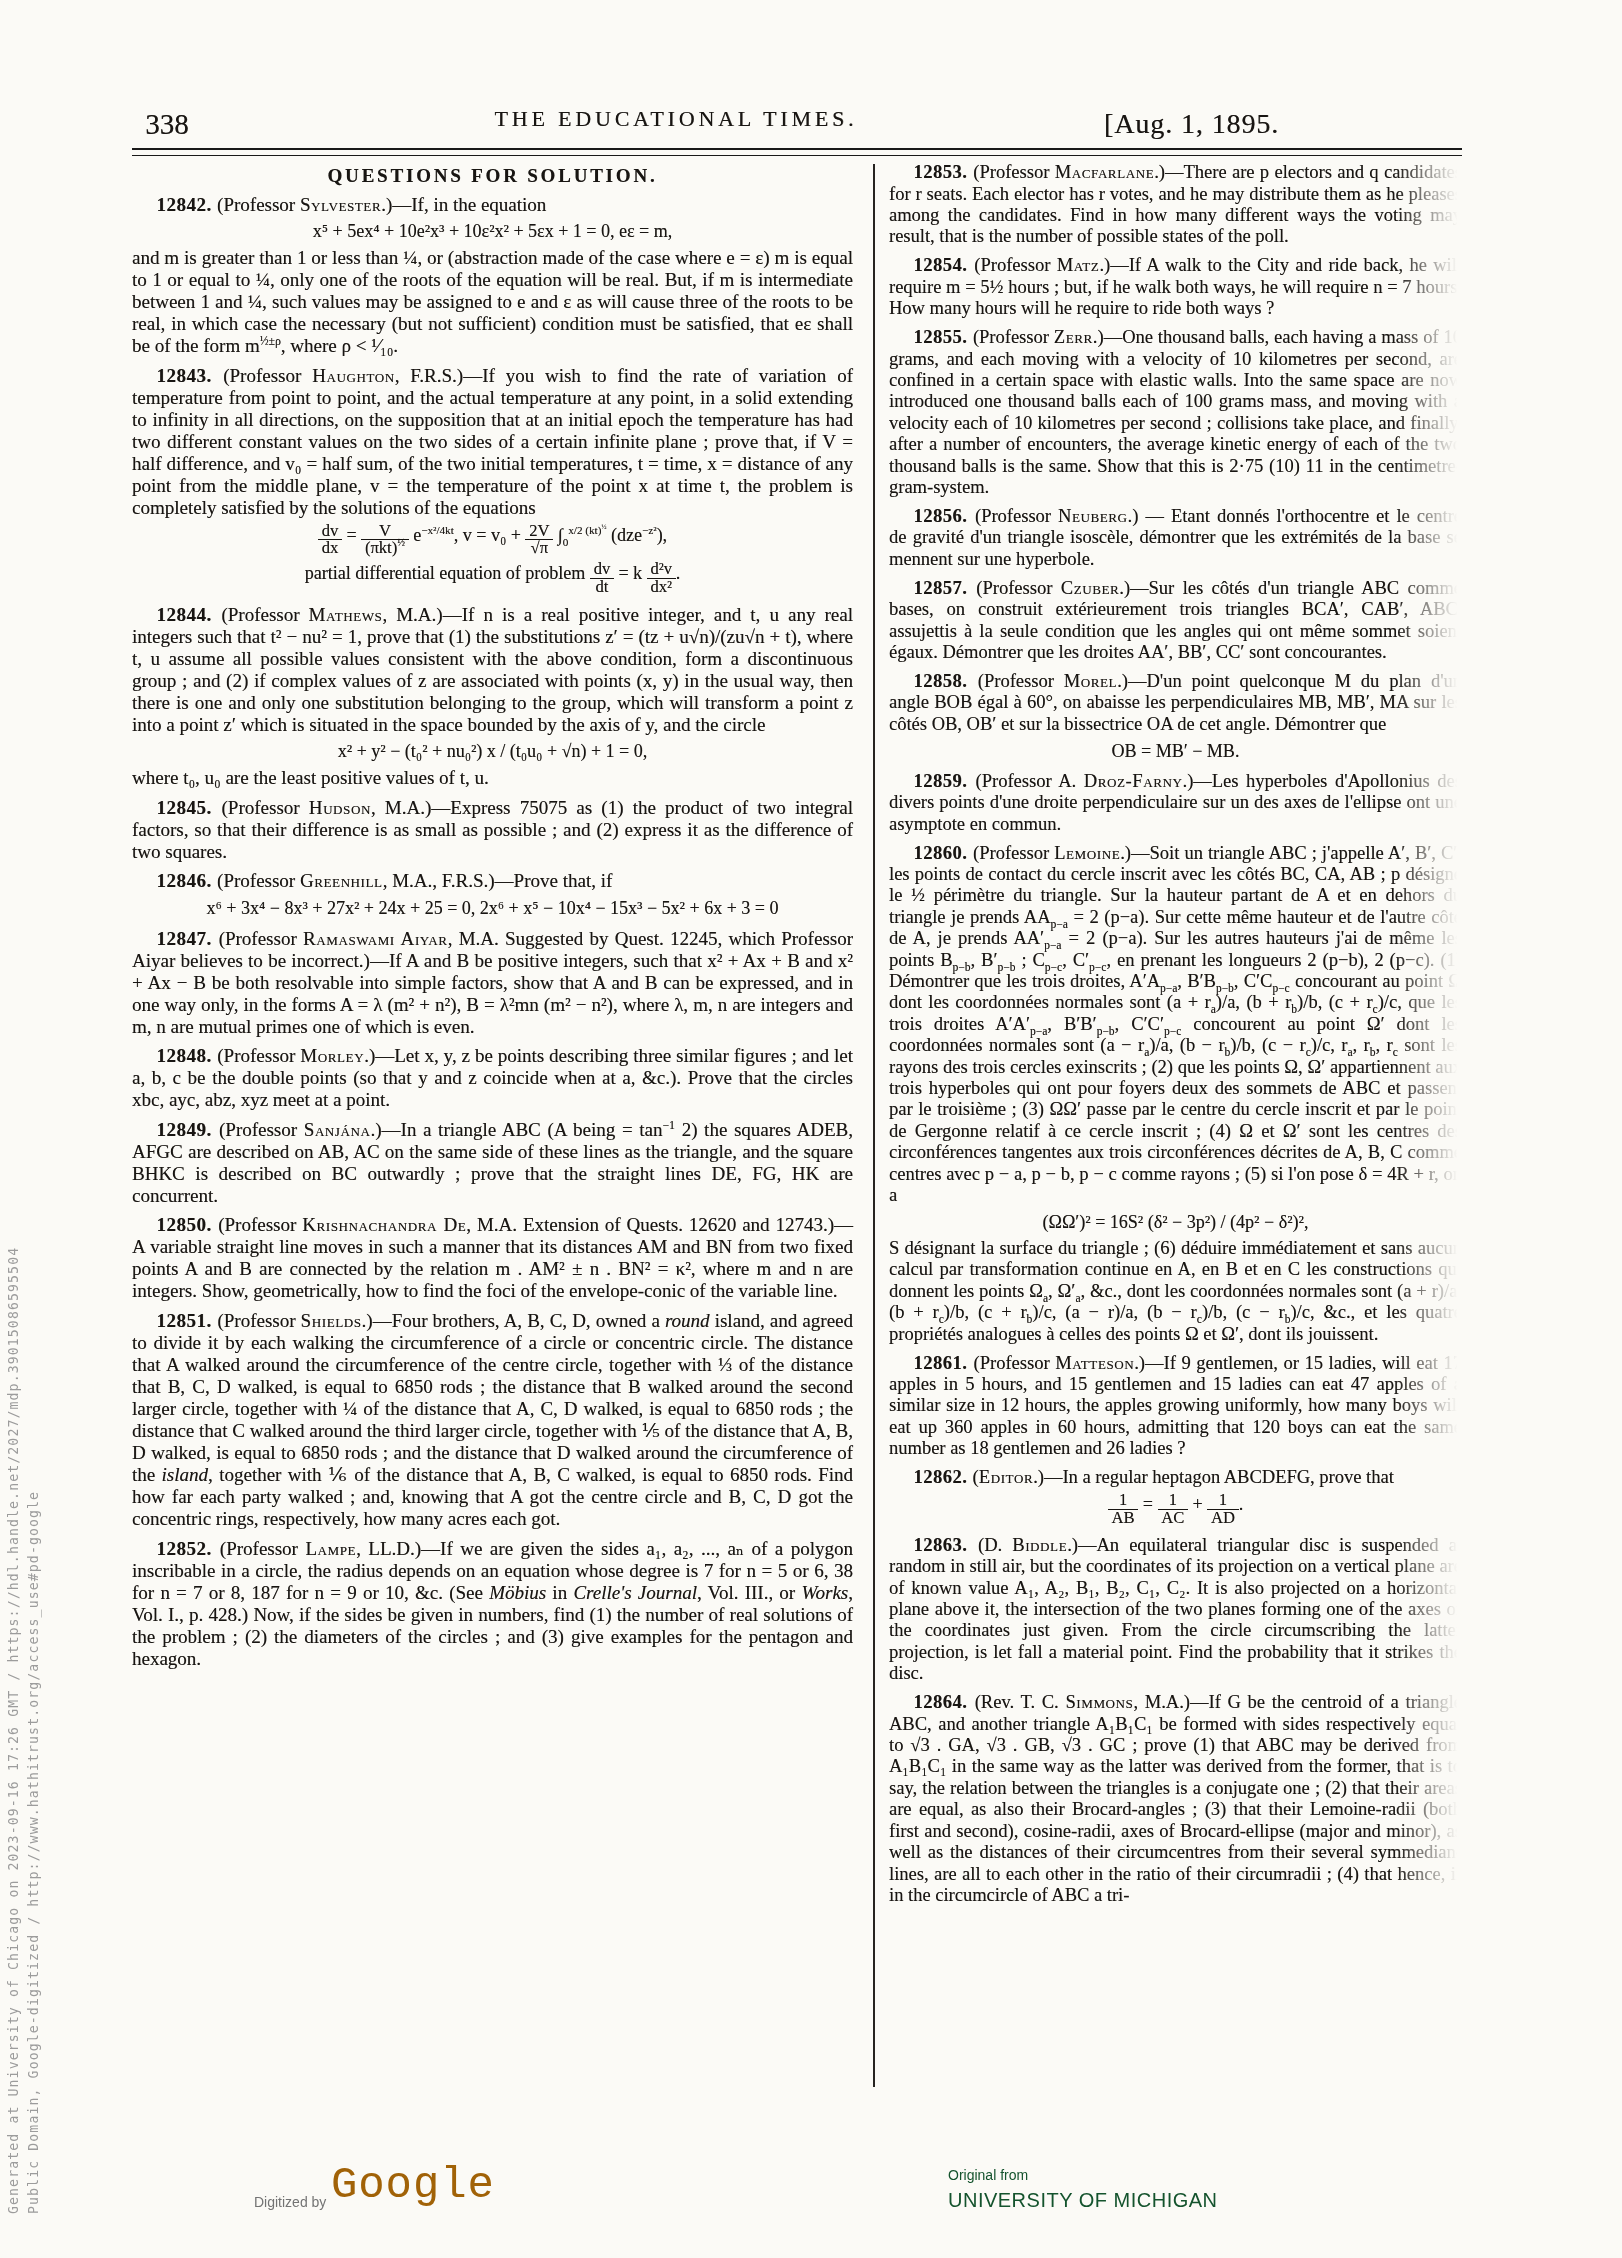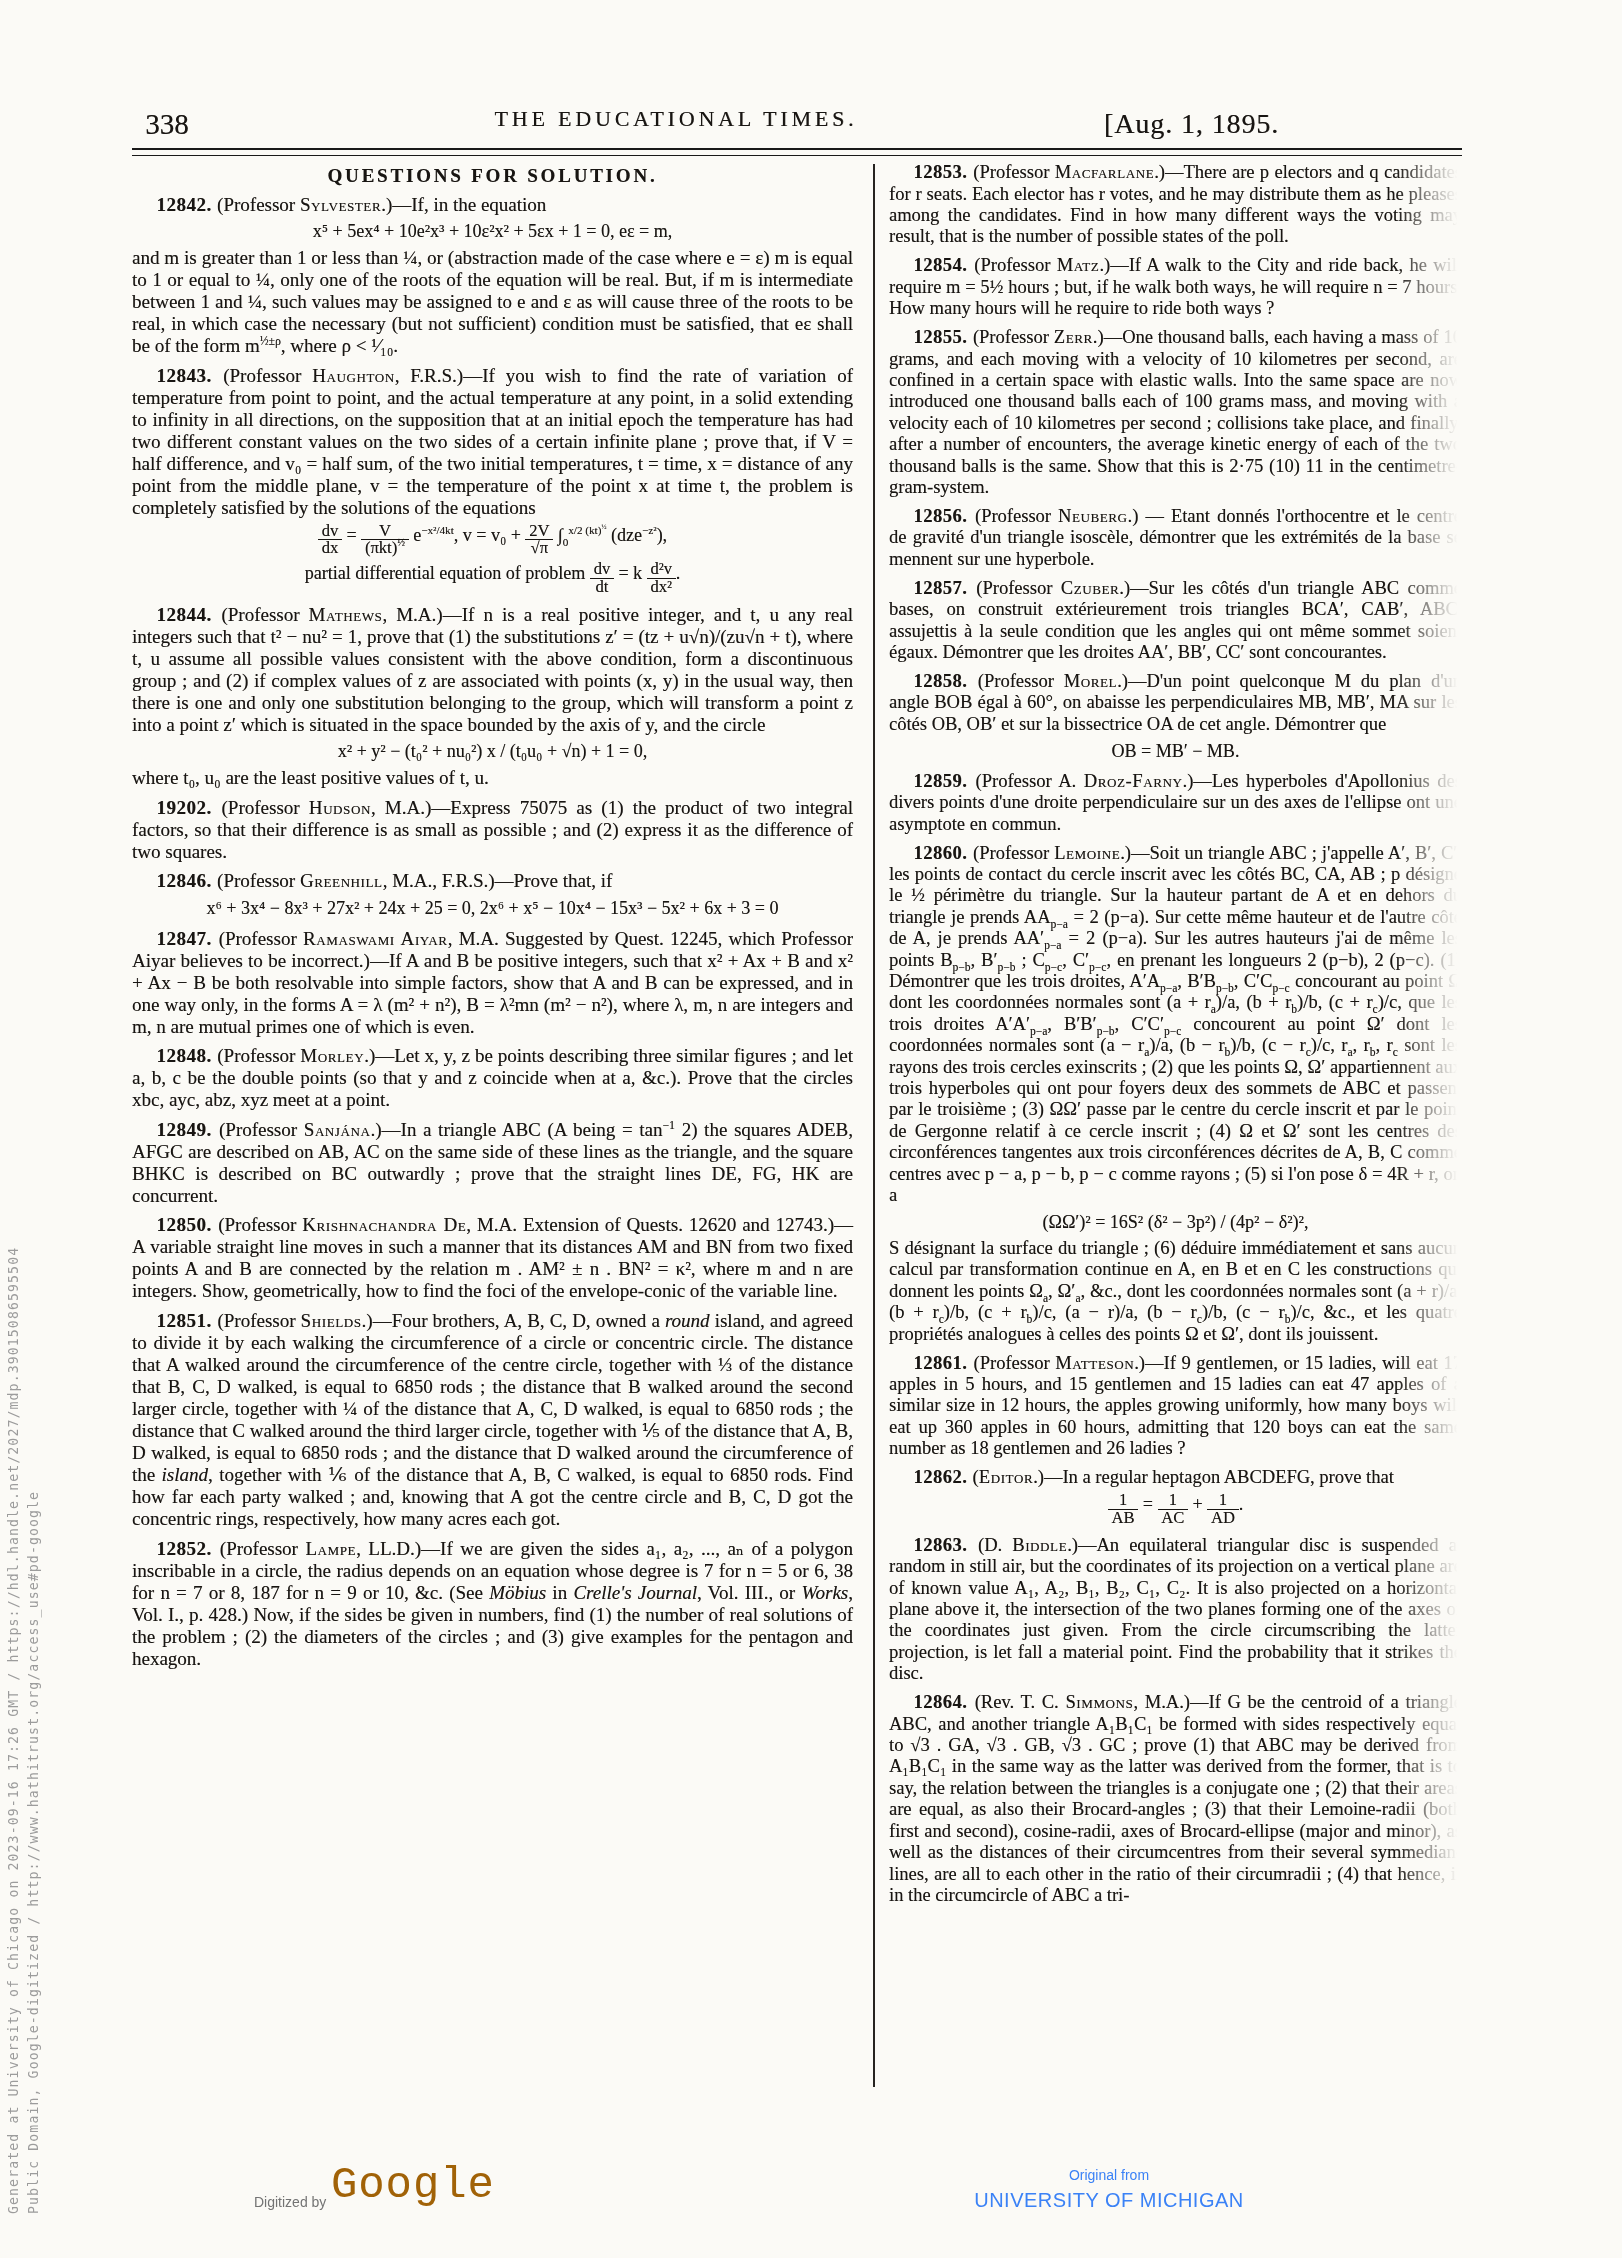--- a/index.html
+++ b/index.html
@@ -35,21 +35,21 @@
   .frac .fn{display:block;padding:0 3.8px;}
   .frac .fd{display:block;border-top:1.3px solid #181512;padding:0 3.8px;}
   .fade-right{position:absolute;left:1263px;top:0;width:71px;height:1938px;
     background:linear-gradient(to right,rgba(251,250,246,0),#fbfaf6 88%);pointer-events:none;}
   .side-text{position:absolute;color:#9c9c9c;font-family:"DejaVu Sans Mono","Liberation Mono",monospace;
     font-size:13.2px;letter-spacing:1.1px;white-space:nowrap;transform:rotate(-90deg);transform-origin:0 0;}
   .side-line-1{left:5.7px;top:2214px;}
   .side-line-2{left:25.6px;top:2214px;}
   .footer-left{position:absolute;left:254px;top:2194px;color:#737373;font-family:"Liberation Sans",sans-serif;font-size:14px;}
   .google-logo{position:absolute;left:331px;top:2160px;color:#a16207;font-family:Liberation Mono, monospace;font-size:44px;letter-spacing:0.9px;}
-  .footer-right{position:absolute;left:948px;top:2167px;width:322px;text-align:center;color:#3b82f6;font-family:"Liberation Sans",sans-serif;}
+  .footer-right{position:absolute;left:948px;top:2167px;width:322px;color:#14532d;font-family:"Liberation Sans",sans-serif;}
   .original-from{font-size:14px;}
   .institution{font-size:20px;margin-top:5.7px;letter-spacing:0.5px;}
 </style>
 </head>
 <body>
 
 <div class="side-text side-line-1">Generated at University of Chicago on 2023-09-16 17:26 GMT  /  https://hdl.handle.net/2027/mdp.39015086595504</div>
 <div class="side-text side-line-2">Public Domain, Google-digitized  /  http://www.hathitrust.org/access_use#pd-google</div>
 
 <div class="main">
@@ -71,21 +71,21 @@
           <p class="p-lead"><span class="q-num">12843.  </span><span>(Professor </span><span class="sc">Haughton</span><span>, F.R.S.)—If you wish to find the rate of variation of temperature from point to point, and the actual temperature at any point, in a solid extending to infinity in all directions, on the supposition that at an initial epoch the temperature has had two different constant values on the two sides of a certain infinite plane ; prove that, if V = half difference, and v₀ = half sum, of the two initial temperatures, t = time, x = distance of any point from the middle plane, v = the temperature of the point x at time t, the problem is completely satisfied by the solutions of the equations</span></p>
           <div class="formula"><span class="frac"><span class="fn">dv</span><span class="fd">dx</span></span> = <span class="frac"><span class="fn">V</span><span class="fd">(πkt)<sup>½</sup></span></span> e<sup>−x²/4kt</sup>,   v = v₀ + <span class="frac"><span class="fn">2V</span><span class="fd">√π</span></span> ∫<sub>0</sub><sup>x/2 (kt)<sup>½</sup></sup> (dze<sup>−z²</sup>),</div>
           <div class="formula">partial differential equation of problem  <span class="frac"><span class="fn">dv</span><span class="fd">dt</span></span> = k <span class="frac"><span class="fn">d²v</span><span class="fd">dx²</span></span>.</div>
         </div>
         <div class="problem">
           <p class="p-lead"><span class="q-num">12844.  </span><span>(Professor </span><span class="sc">Mathews</span><span>, M.A.)—If n is a real positive integer, and t, u any real integers such that t² − nu² = 1, prove that (1) the substitutions z′ = (tz + u√n)/(zu√n + t), where t, u assume all possible values consistent with the above condition, form a discontinuous group ; and (2) if complex values of z are associated with points (x, y) in the usual way, then there is one and only one substitution belonging to the group, which will transform a point z into a point z′ which is situated in the space bounded by the axis of y, and the circle</span></p>
           <div class="formula">x² + y² − (t₀² + nu₀²) x / (t₀u₀ + √n) + 1 = 0,</div>
           <p class="p-body">where t₀, u₀ are the least positive values of t, u.</p>
         </div>
         <div class="problem">
-          <p class="p-lead"><span class="q-num">19202.  </span><span>(Professor </span><span class="sc">Hudson</span><span>, M.A.)—Express 75075 as (1) the product of two integral factors, so that their difference is as small as possible ; and (2) express it as the difference of two squares.</span></p>
+          <p class="p-lead"><span class="q-num">12845.  </span><span>(Professor </span><span class="sc">Hudson</span><span>, M.A.)—Express 75075 as (1) the product of two integral factors, so that their difference is as small as possible ; and (2) express it as the difference of two squares.</span></p>
         </div>
         <div class="problem">
           <p class="p-lead"><span class="q-num">12846.  </span><span>(Professor </span><span class="sc">Greenhill</span><span>, M.A., F.R.S.)—Prove that, if</span></p>
           <div class="formula">x⁶ + 3x⁴ − 8x³ + 27x² + 24x + 25 = 0,  2x⁶ + x⁵ − 10x⁴ − 15x³ − 5x² + 6x + 3 = 0</div>
         </div>
         <div class="problem">
           <p class="p-lead"><span class="q-num">12847.  </span><span>(Professor </span><span class="sc">Ramaswami Aiyar</span><span>, M.A.  Suggested by Quest. 12245, which Professor Aiyar believes to be incorrect.)—If A and B be positive integers, such that x² + Ax + B and x² + Ax − B be both resolvable into simple factors, show that A and B can be expressed, and in one way only, in the forms A = λ (m² + n²),  B = λ²mn (m² − n²), where λ, m, n are integers and m, n are mutual primes one of which is even.</span></p>
         </div>
         <div class="problem">
           <p class="p-lead"><span class="q-num">12848.  </span><span>(Professor </span><span class="sc">Morley</span><span>.)—Let x, y, z be points describing three similar figures ; and let a, b, c be the double points (so that y and z coincide when at a, &amp;c.).  Prove that the circles xbc, ayc, abz, xyz meet at a point.</span></p>

